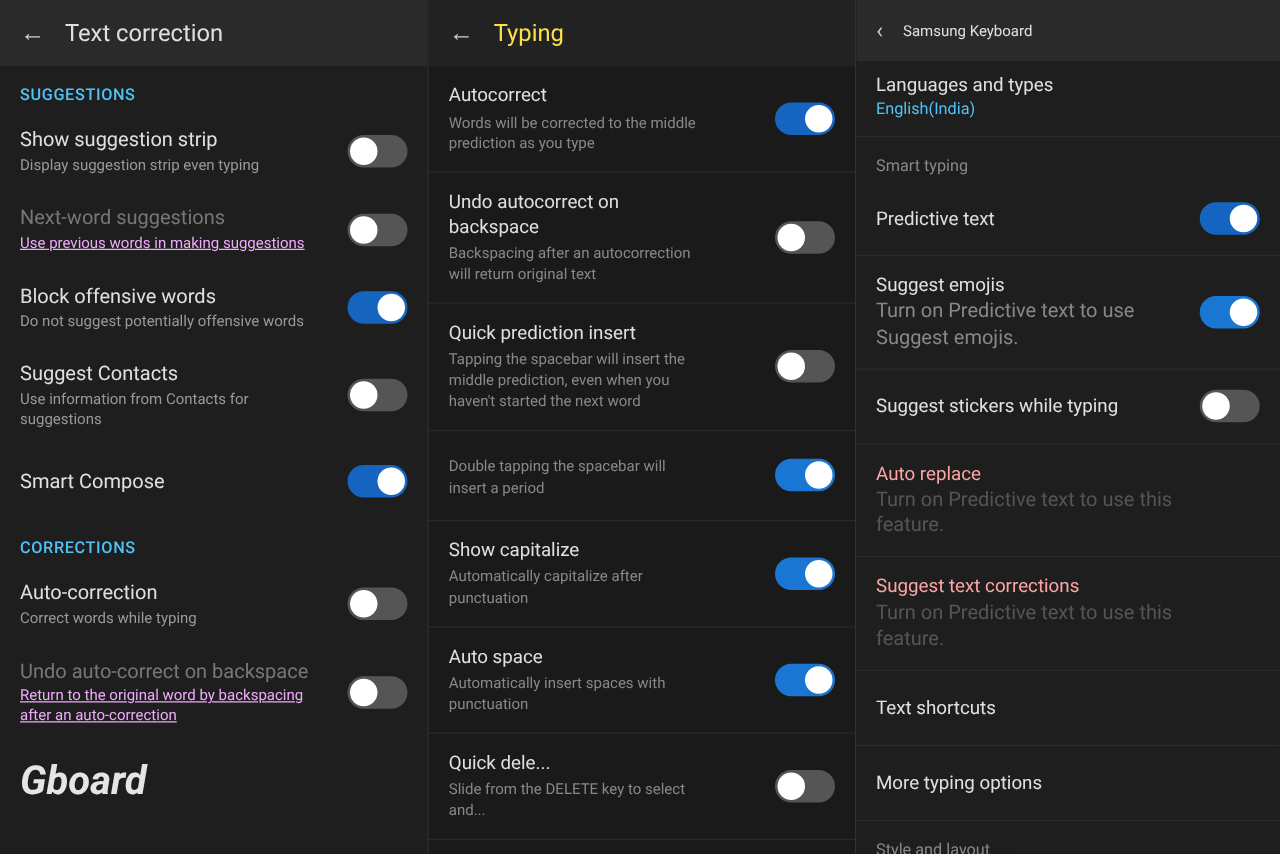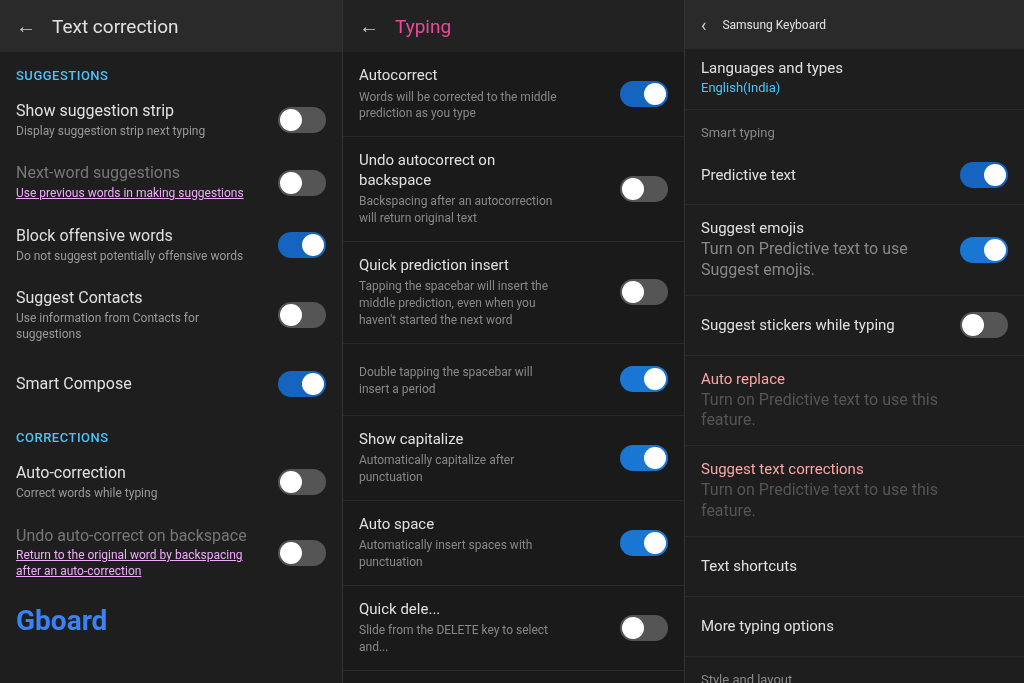--- a/index.html
+++ b/index.html
@@ -131,23 +131,24 @@
 
     .toggle.off::after {
       left: 2px;
     }
 
     .toggle.on::after, .toggle.on-blue::after {
       left: 24px;
     }
 
     .gboard-label {
-      color: #3b82f6;
-      font-size: 28px;
+      color: #e5e5e5;
+      font-size: 32px;
       font-weight: bold;
+      font-style: italic;
       padding: 8px 16px;
       margin-top: auto;
     }
 
     
     .panel-swiftkey {
       width: 342px;
       background: #1a1a1a;
       border-right: 1px solid #333;
     }
@@ -159,21 +160,21 @@
       background: #222;
       gap: 16px;
     }
 
     .panel-swiftkey .header .back-arrow {
       color: #ccc;
       font-size: 20px;
     }
 
     .panel-swiftkey .header .title {
-      color: #ec4899;
+      color: #fde047;
       font-size: 19px;
       font-weight: 400;
     }
 
     .panel-swiftkey .content {
       flex: 1;
       overflow-y: auto;
     }
 
     .sk-setting-row {
@@ -312,21 +313,21 @@
     <span class="title">Text correction</span>
   </div>
 
   <div class="content">
 
     <div class="section-label">Suggestions</div>
 
     <div class="setting-row">
       <div class="setting-text">
         <div class="setting-title">Show suggestion strip</div>
-        <div class="setting-desc">Display suggestion strip next typing</div>
+        <div class="setting-desc">Display suggestion strip even typing</div>
       </div>
       <div class="toggle off"></div>
     </div>
 
     <div class="setting-row disabled">
       <div class="setting-text">
         <div class="setting-title">Next-word suggestions</div>
         <div class="setting-desc">Use previous words in making suggestions</div>
       </div>
       <div class="toggle off"></div>

